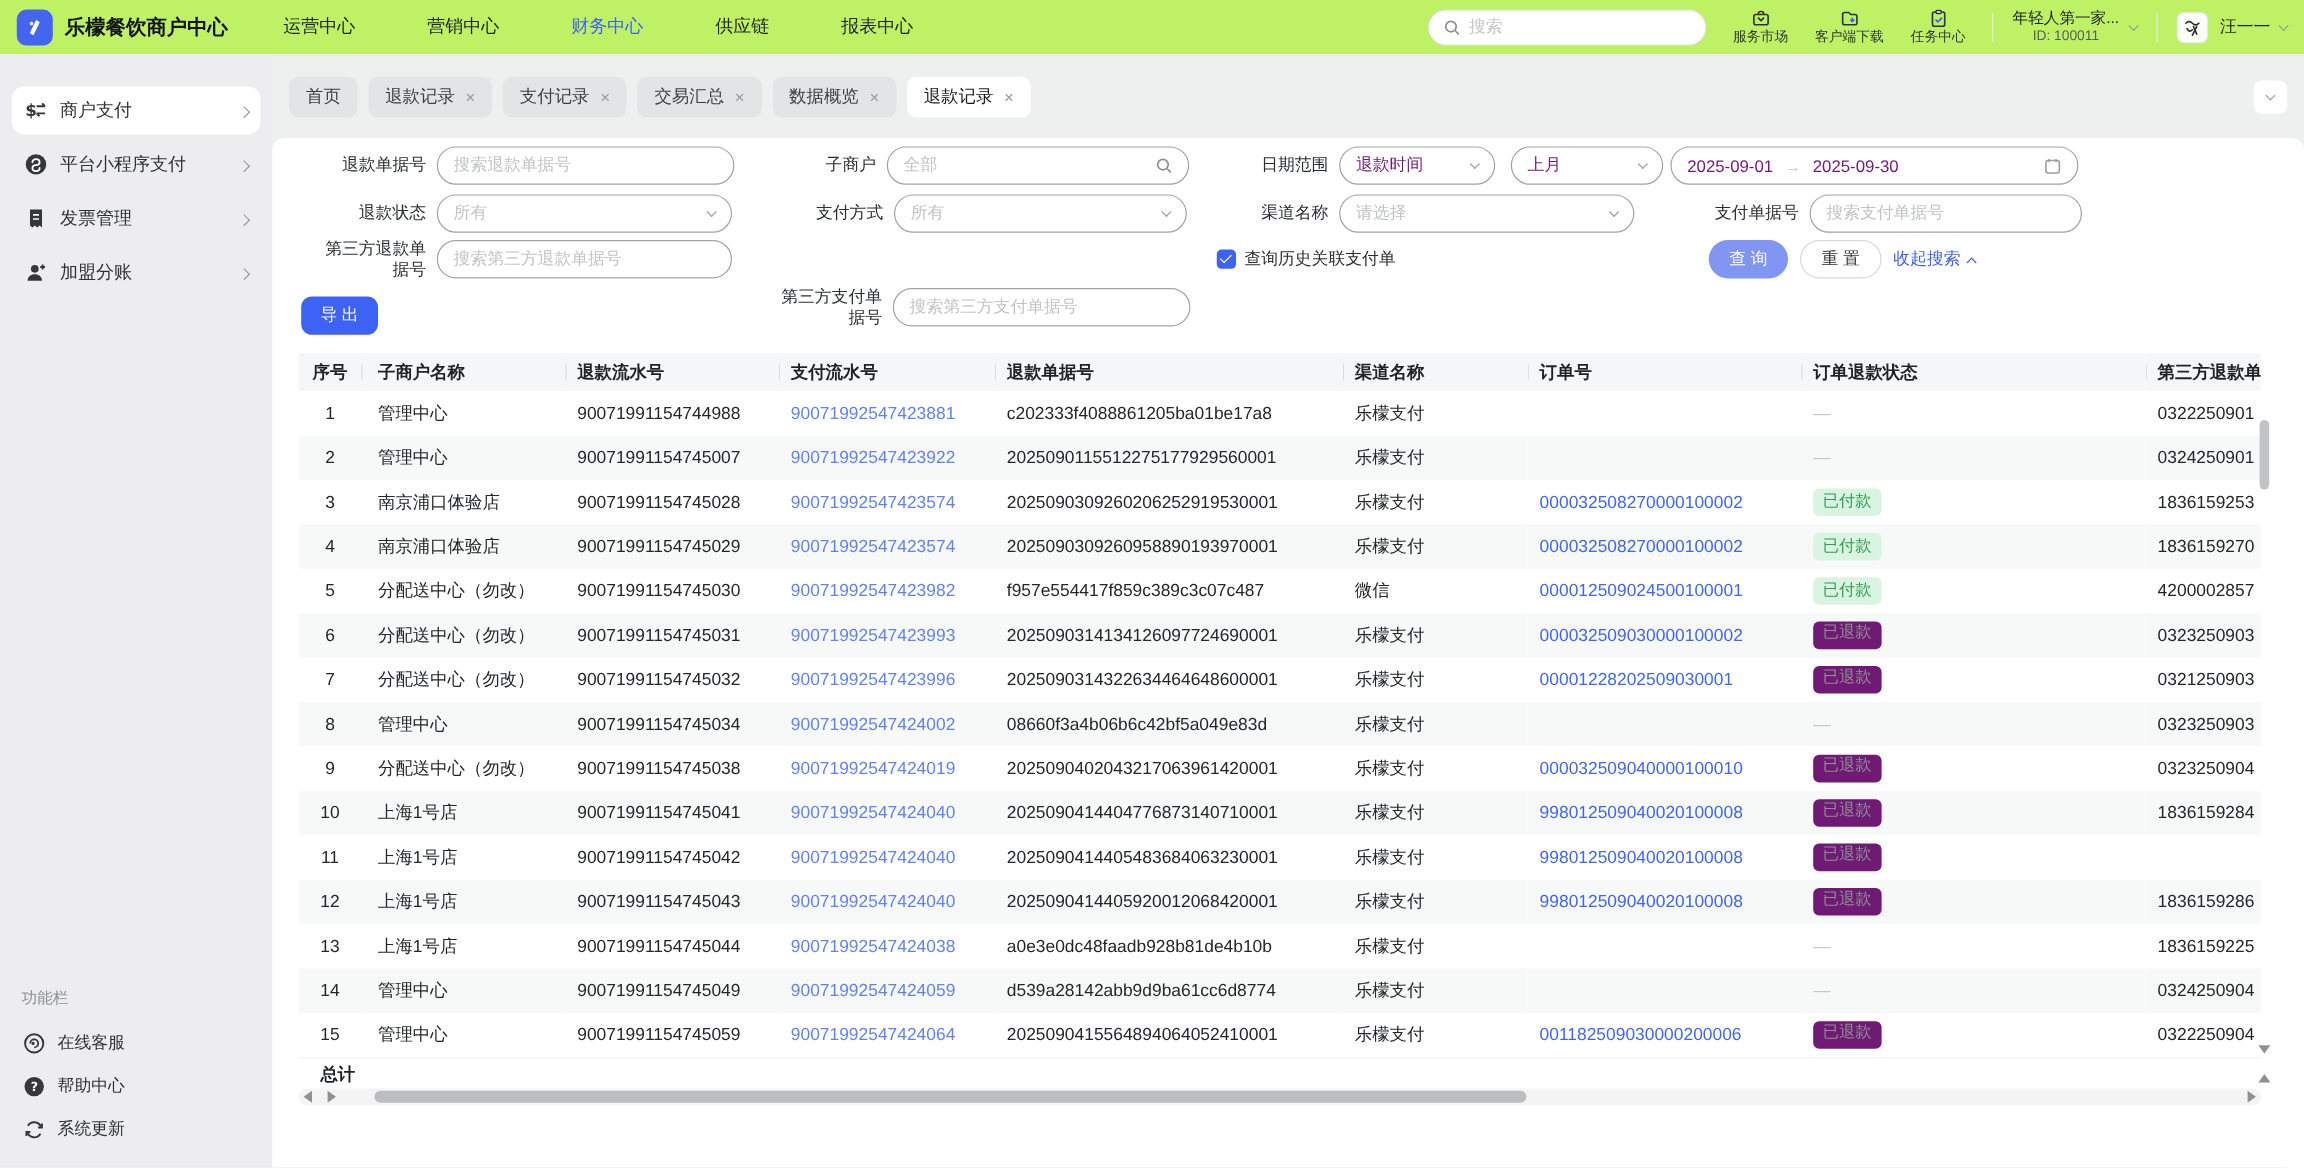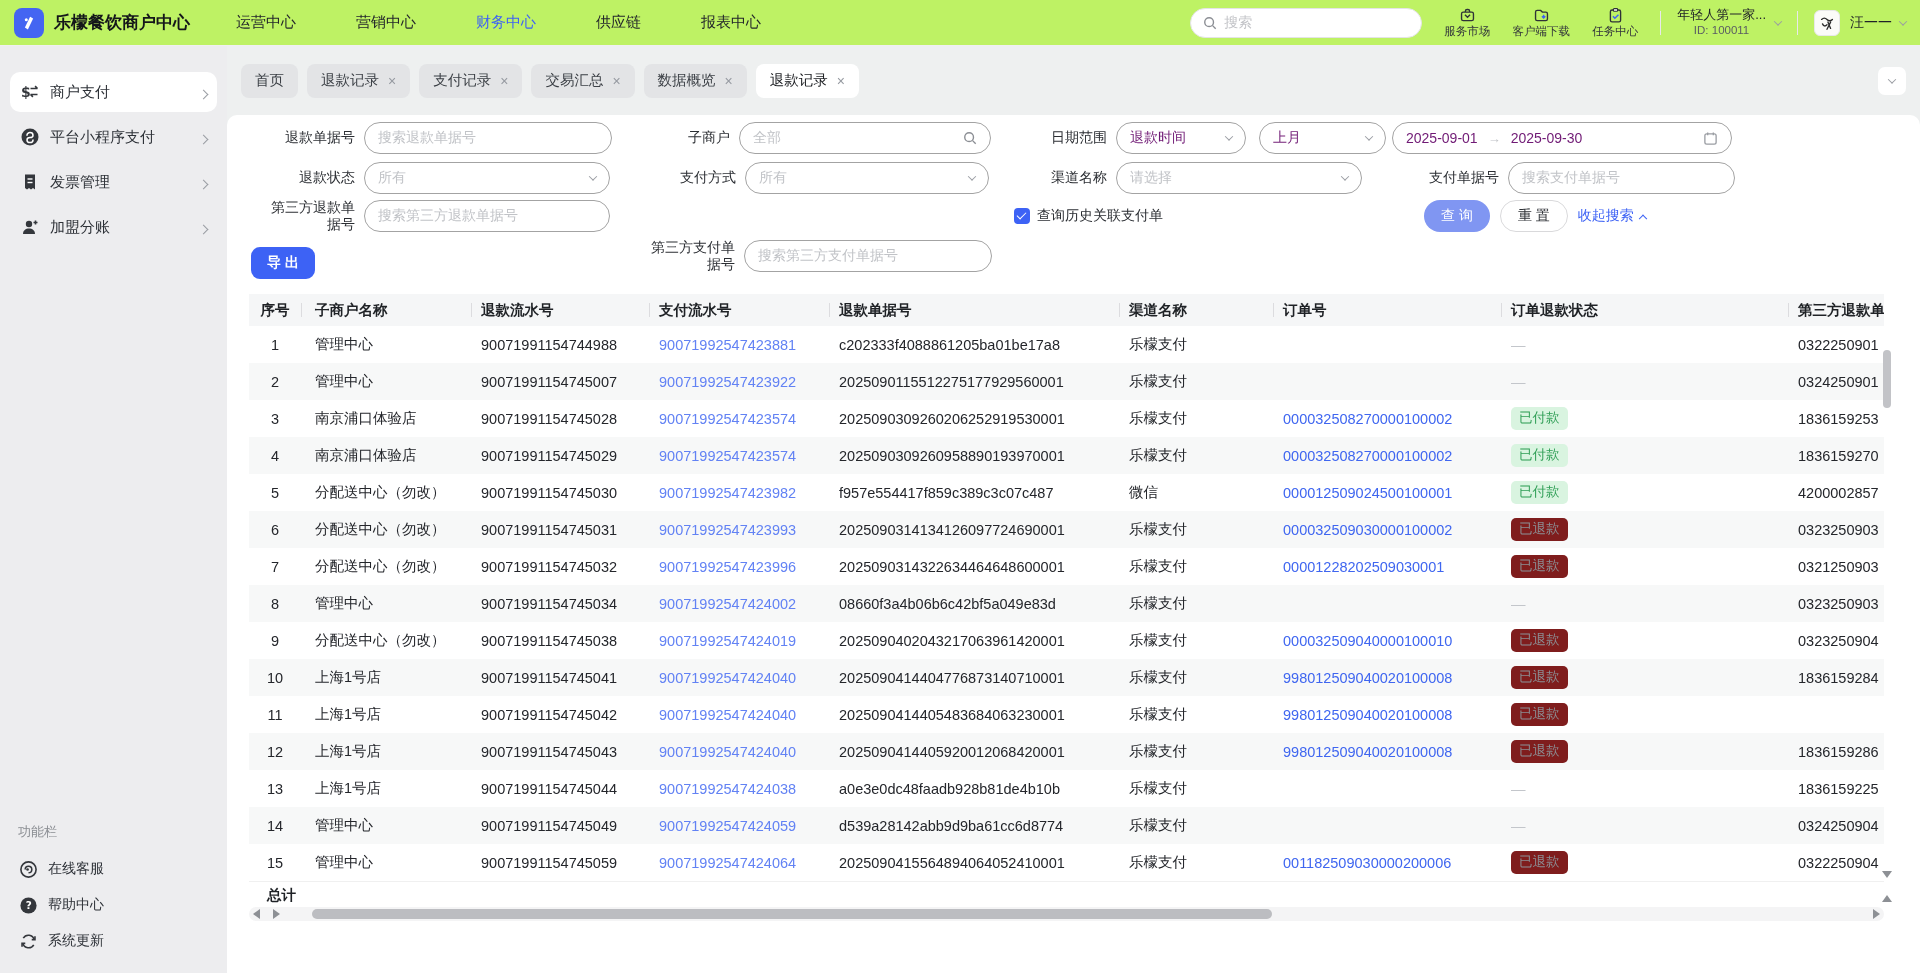--- a/index.html
+++ b/index.html
@@ -84,39 +84,39 @@
     border-right:1.8px solid #fff; border-bottom:1.8px solid #fff; transform:rotate(45deg); }
   .cb-label { font-size:14px; color:#2b2e33; margin-left:7px; white-space:nowrap; }
   .btn { height:32px; border-radius:16px; display:flex; align-items:center;
     padding:0 17px; font-size:14px; cursor:default; white-space:nowrap; }
   .btn-search { background:#8096f2; color:#fff; }
   .btn-reset { background:#fff; border:1px solid #d9d9db; color:#2b2e33; }
   .link-collapse { display:flex; align-items:center; gap:6px; color:#3d62f5; font-size:14px; }
 
   .export-row { padding:7px 0 10px 24px; }
   .btn-export { display:inline-flex; height:32px; align-items:center; padding:0 16px;
-    background:#3d62f5; color:#fff; border-radius:9px; font-size:14px; font-weight:700; }
+    background:#3d62f5; color:#fff; border-radius:9px; font-size:14px; font-weight:400; }
 
   
   .tablewrap { position:absolute; left:22px; top:179px; width:1635px; height:610px; overflow:hidden; }
   table { border-collapse:collapse; table-layout:fixed; width:1635px; }
   thead th { height:32px; background:#f5f6f7; font-size:14.5px; font-weight:700; color:#1f2226;
     text-align:left; padding:0 10px; position:relative; white-space:nowrap; overflow:hidden; }
   thead th:first-child { text-align:center; padding:0; }
   thead th + th::before { content:""; position:absolute; left:0; top:9px; width:1px; height:14px; background:#dcdcdf; }
   tbody td { height:37px; font-size:14.5px; color:#24262b; padding:0 10px;
     white-space:nowrap; overflow:hidden; }
   tbody td:first-child { text-align:center; padding:0; }
   tbody tr:nth-child(even) { background:#f7f8f8; }
   .link { color:#3f66f0; }
   .link.pay { color:#6282f4; }
   .dash { color:#c3c6cb; }
   .badge { display:inline-block; padding:3px 8px; border-radius:5px; font-size:13.5px; line-height:1.2; }
   .badge.paid { background:#d9f4e0; color:#2f9e55; }
-  .badge.refunded { background:#7f1d1d; color:#8c8f94; }
+  .badge.refunded { background:#701a75; color:#8c8f94;font-family:Liberation Mono, monospace; }
   .summary-row { height:23px; border-top:1px solid #f0f0f0; font-size:14.5px; font-weight:700;
     color:#1f2226; padding:4px 0 0 18px; }
 
   
   .vscroll { position:absolute; top:213px; right:28px; width:10px; height:576px; }
   .vthumb { position:absolute; top:22px; left:1px; width:8px; height:58px; background:#c2c3c7; border-radius:4px; }
   .tri { width:0; height:0; position:absolute; }
   .tri.up    { border-left:5px solid transparent; border-right:5px solid transparent; border-bottom:7px solid #8d9095; }
   .tri.downt { border-left:5px solid transparent; border-right:5px solid transparent; border-top:7px solid #8d9095; }
   .tri.left  { border-top:5px solid transparent; border-bottom:5px solid transparent; border-right:7px solid #8d9095; }

